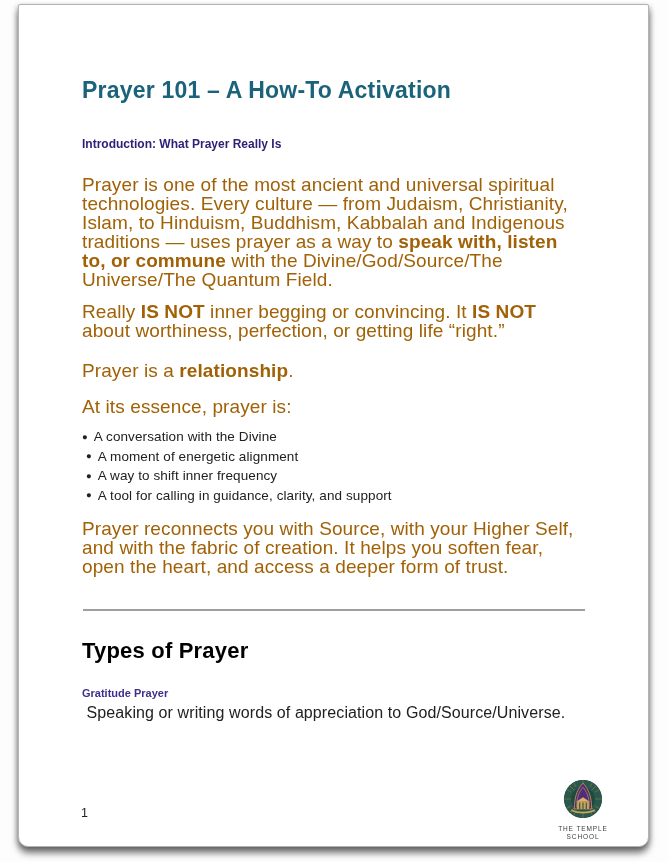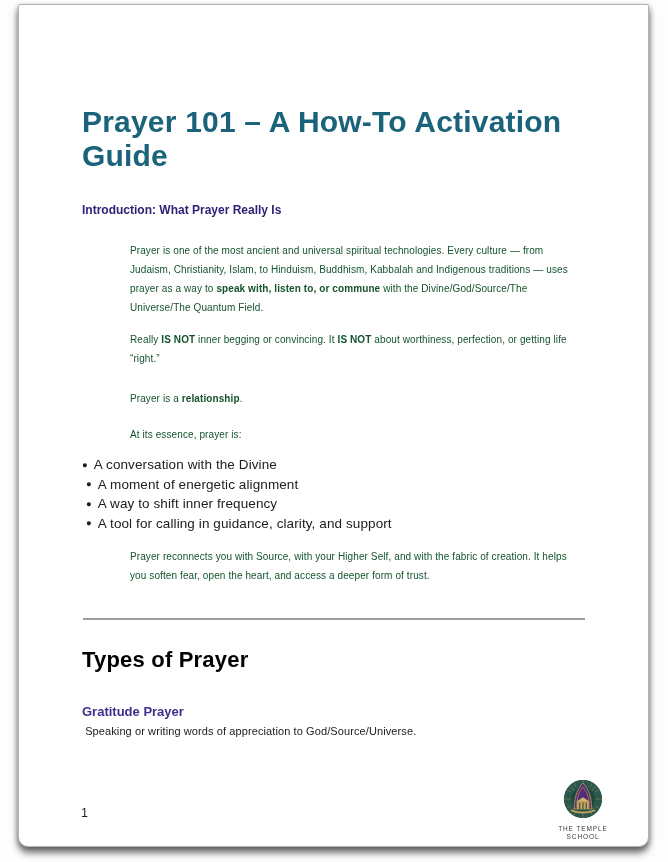--- a/index.html
+++ b/index.html
@@ -18,40 +18,39 @@
     border-radius: 2px 2px 10px 10px;
     box-shadow: 0 6px 7px rgba(0,0,0,0.55), -2px 1px 4px rgba(0,0,0,0.12), 2px 1px 4px rgba(0,0,0,0.12);
   }
   .content {
     position: absolute;
     left: 0; top: 0; right: 0;
     padding: 0 62px 0 63px;
     color: #202020;
   }
   .doc-title {
-    margin-top: 100px;
-    font-size: 30px;
+    margin-top: 68px;
+    font-size: 23px;
     line-height: 34px;
     font-weight: 700;
     letter-spacing: 0.2px;
     color: #1a637a;
   }
   .intro-heading {
     margin-top: 25px;
     font-size: 12px;
     line-height: 24px;
     font-weight: 700;
     color: #2d2376;
   }
   .body-text {
-    font-size: 10px;
+    font-size: 19px;
     line-height: 19px;
     letter-spacing: 0.1px;
-    color: #14532d;
-    margin-left: 48px;
+    color: #a16207;
   }
   .body-text b { font-weight: 700; }
   .p1 { margin-top: 19px; }
   .p2 { margin-top: 13px; }
   .p3 { margin-top: 21px; }
   .p4 { margin-top: 17px; }
   .p5 { margin-top: 13px; }
   .bullet-list { margin-top: 12px; }
   .bullet-item {
     font-size: 13.5px;
@@ -75,35 +74,35 @@
   }
   .section-heading {
     margin-top: 26px;
     font-size: 22px;
     line-height: 28px;
     font-weight: 700;
     letter-spacing: 0.2px;
     color: #000000;
   }
   .sub-heading {
-    margin-top: 28px;
-    font-size: 13px;
+    margin-top: 18px;
+    font-size: 11px;
     line-height: 20px;
     font-weight: 700;
     color: #3e2f8c;
   }
   .what-label {
     margin-top: 22px;
     font-size: 13.5px;
     line-height: 19px;
     font-weight: 700;
     color: #1b1b1b;
   }
   .what-text {
-    font-size: 11px;
+    font-size: 16px;
     line-height: 19px;
     letter-spacing: 0.1px;
     white-space: pre-wrap;
     color: #212121;
   }
   .page-number {
     position: absolute;
     left: 62px; bottom: 26px;
     font-size: 12.5px;
     color: #222222;
@@ -125,21 +124,20 @@
   }
 </style>
 </head>
 <body>
 
 <div class="page-card">
   <div class="content">
 
     <h1 class="doc-title">
       <div>Prayer 101 – A How-To Activation</div>
-      <div>Guide</div>
     </h1>
 
     <h2 class="intro-heading">Introduction: What Prayer Really Is</h2>
 
     <p class="body-text p1"><span>Prayer is one of the most ancient and universal spiritual technologies. Every culture — from Judaism, Christianity, Islam, to Hinduism, Buddhism, Kabbalah and Indigenous traditions — uses prayer as a way to </span><b>speak with, listen to, or commune</b><span> with the Divine/God/Source/The Universe/The Quantum Field.</span></p>
 
     <p class="body-text p2"><span>Really </span><b>IS NOT</b><span> inner begging or convincing. It </span><b>IS NOT</b><span> about worthiness, perfection, or getting life “right.”</span></p>
 
     <p class="body-text p3"><span>Prayer is a </span><b>relationship</b><span>.</span></p>
 

